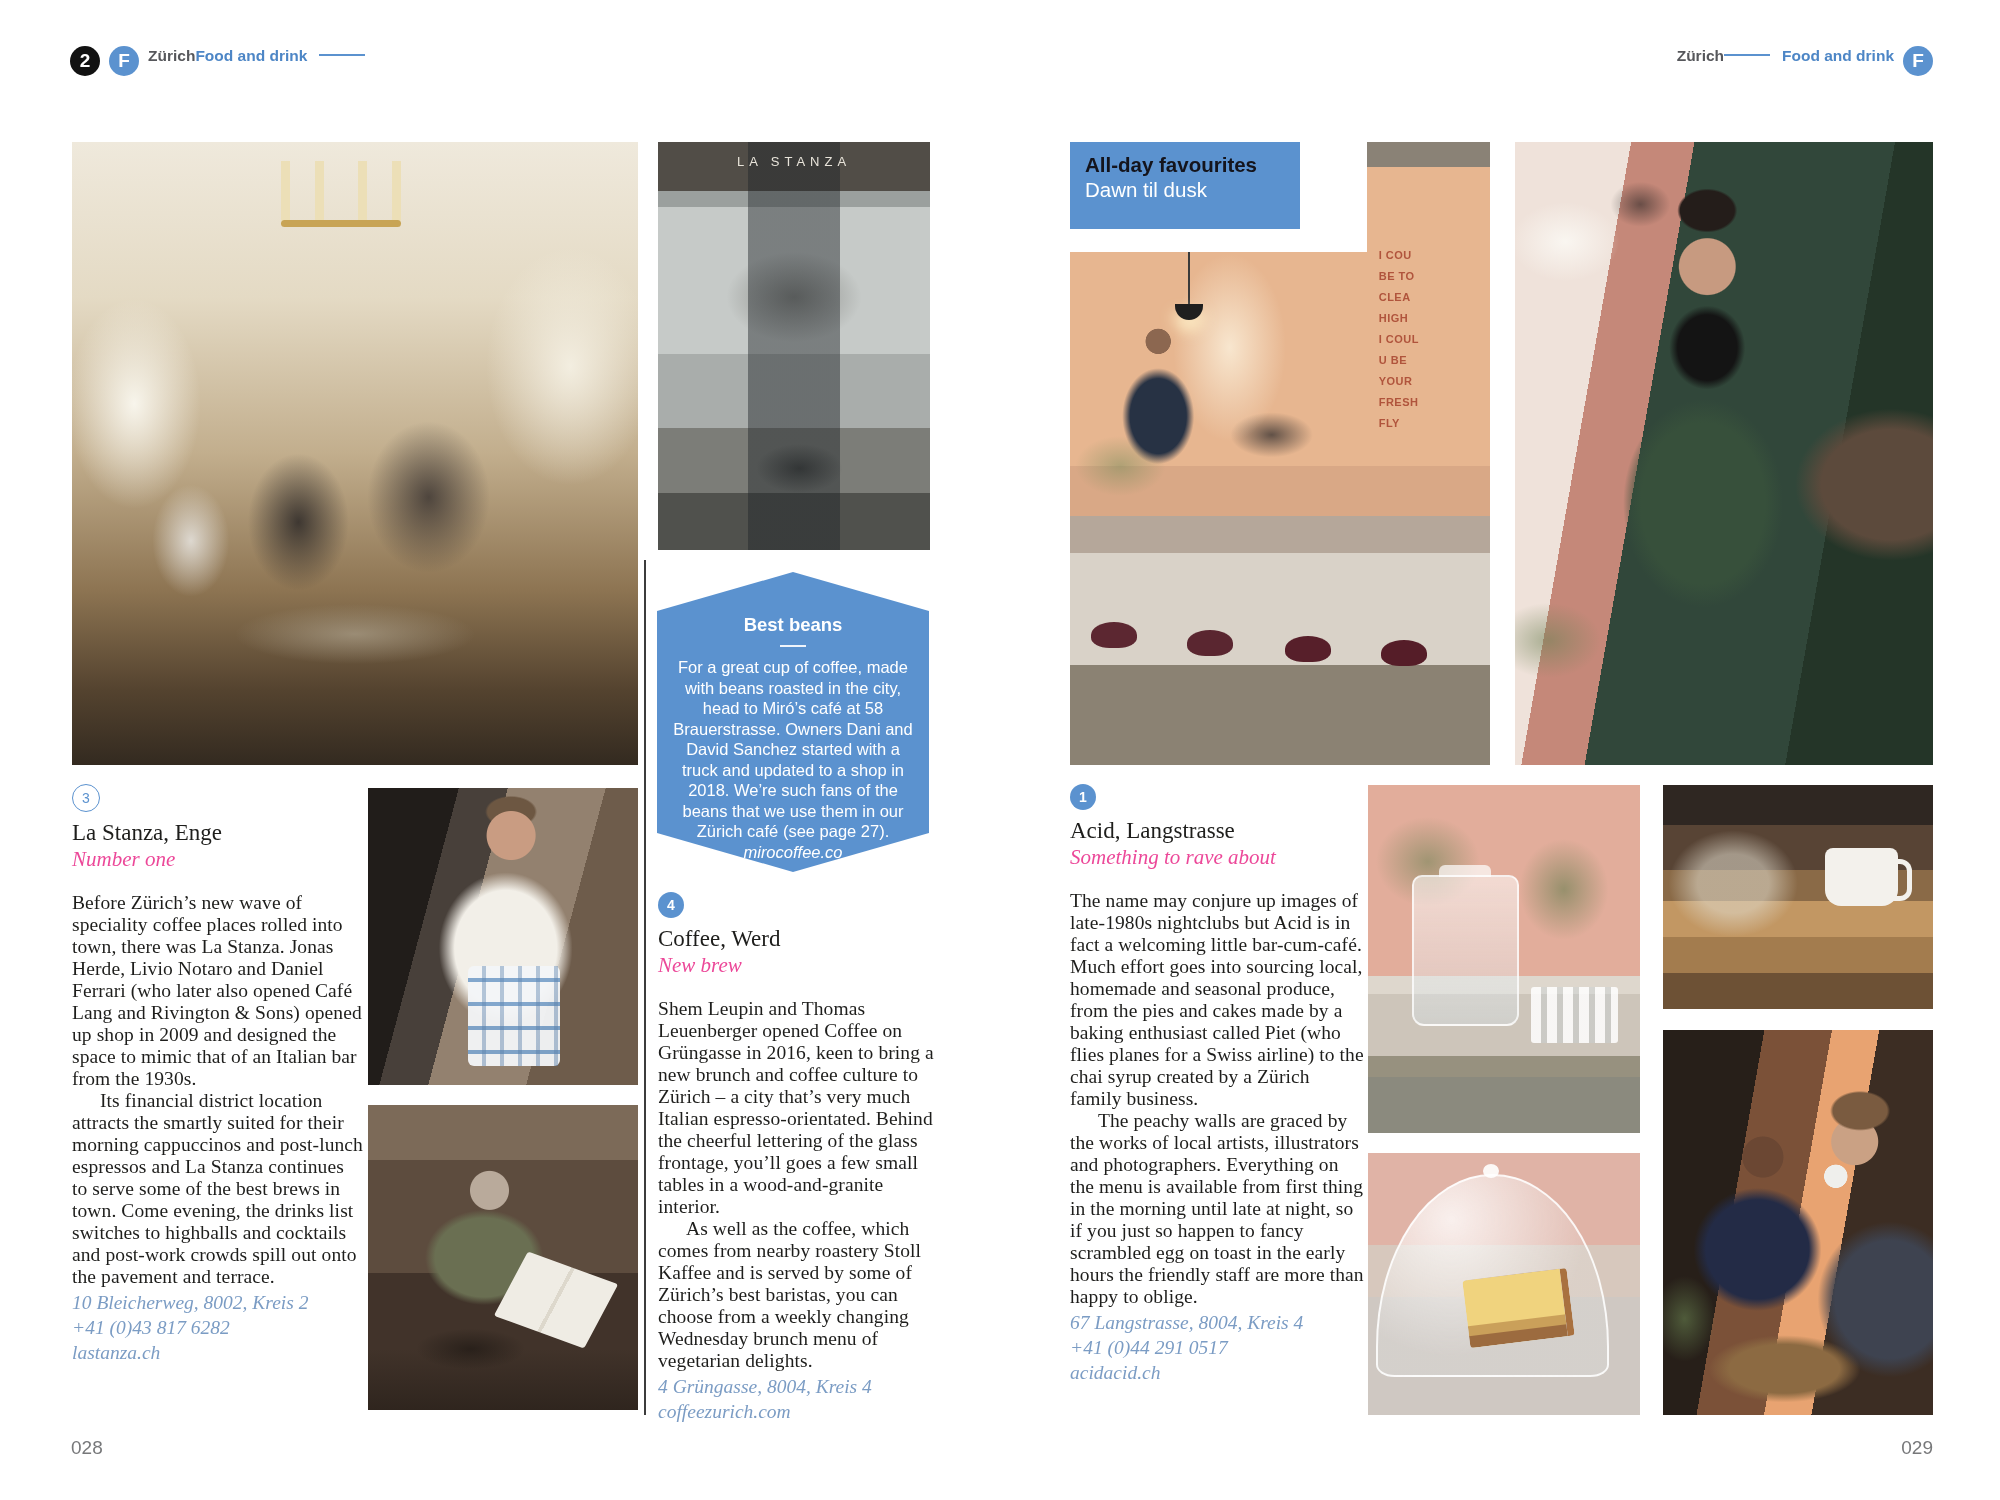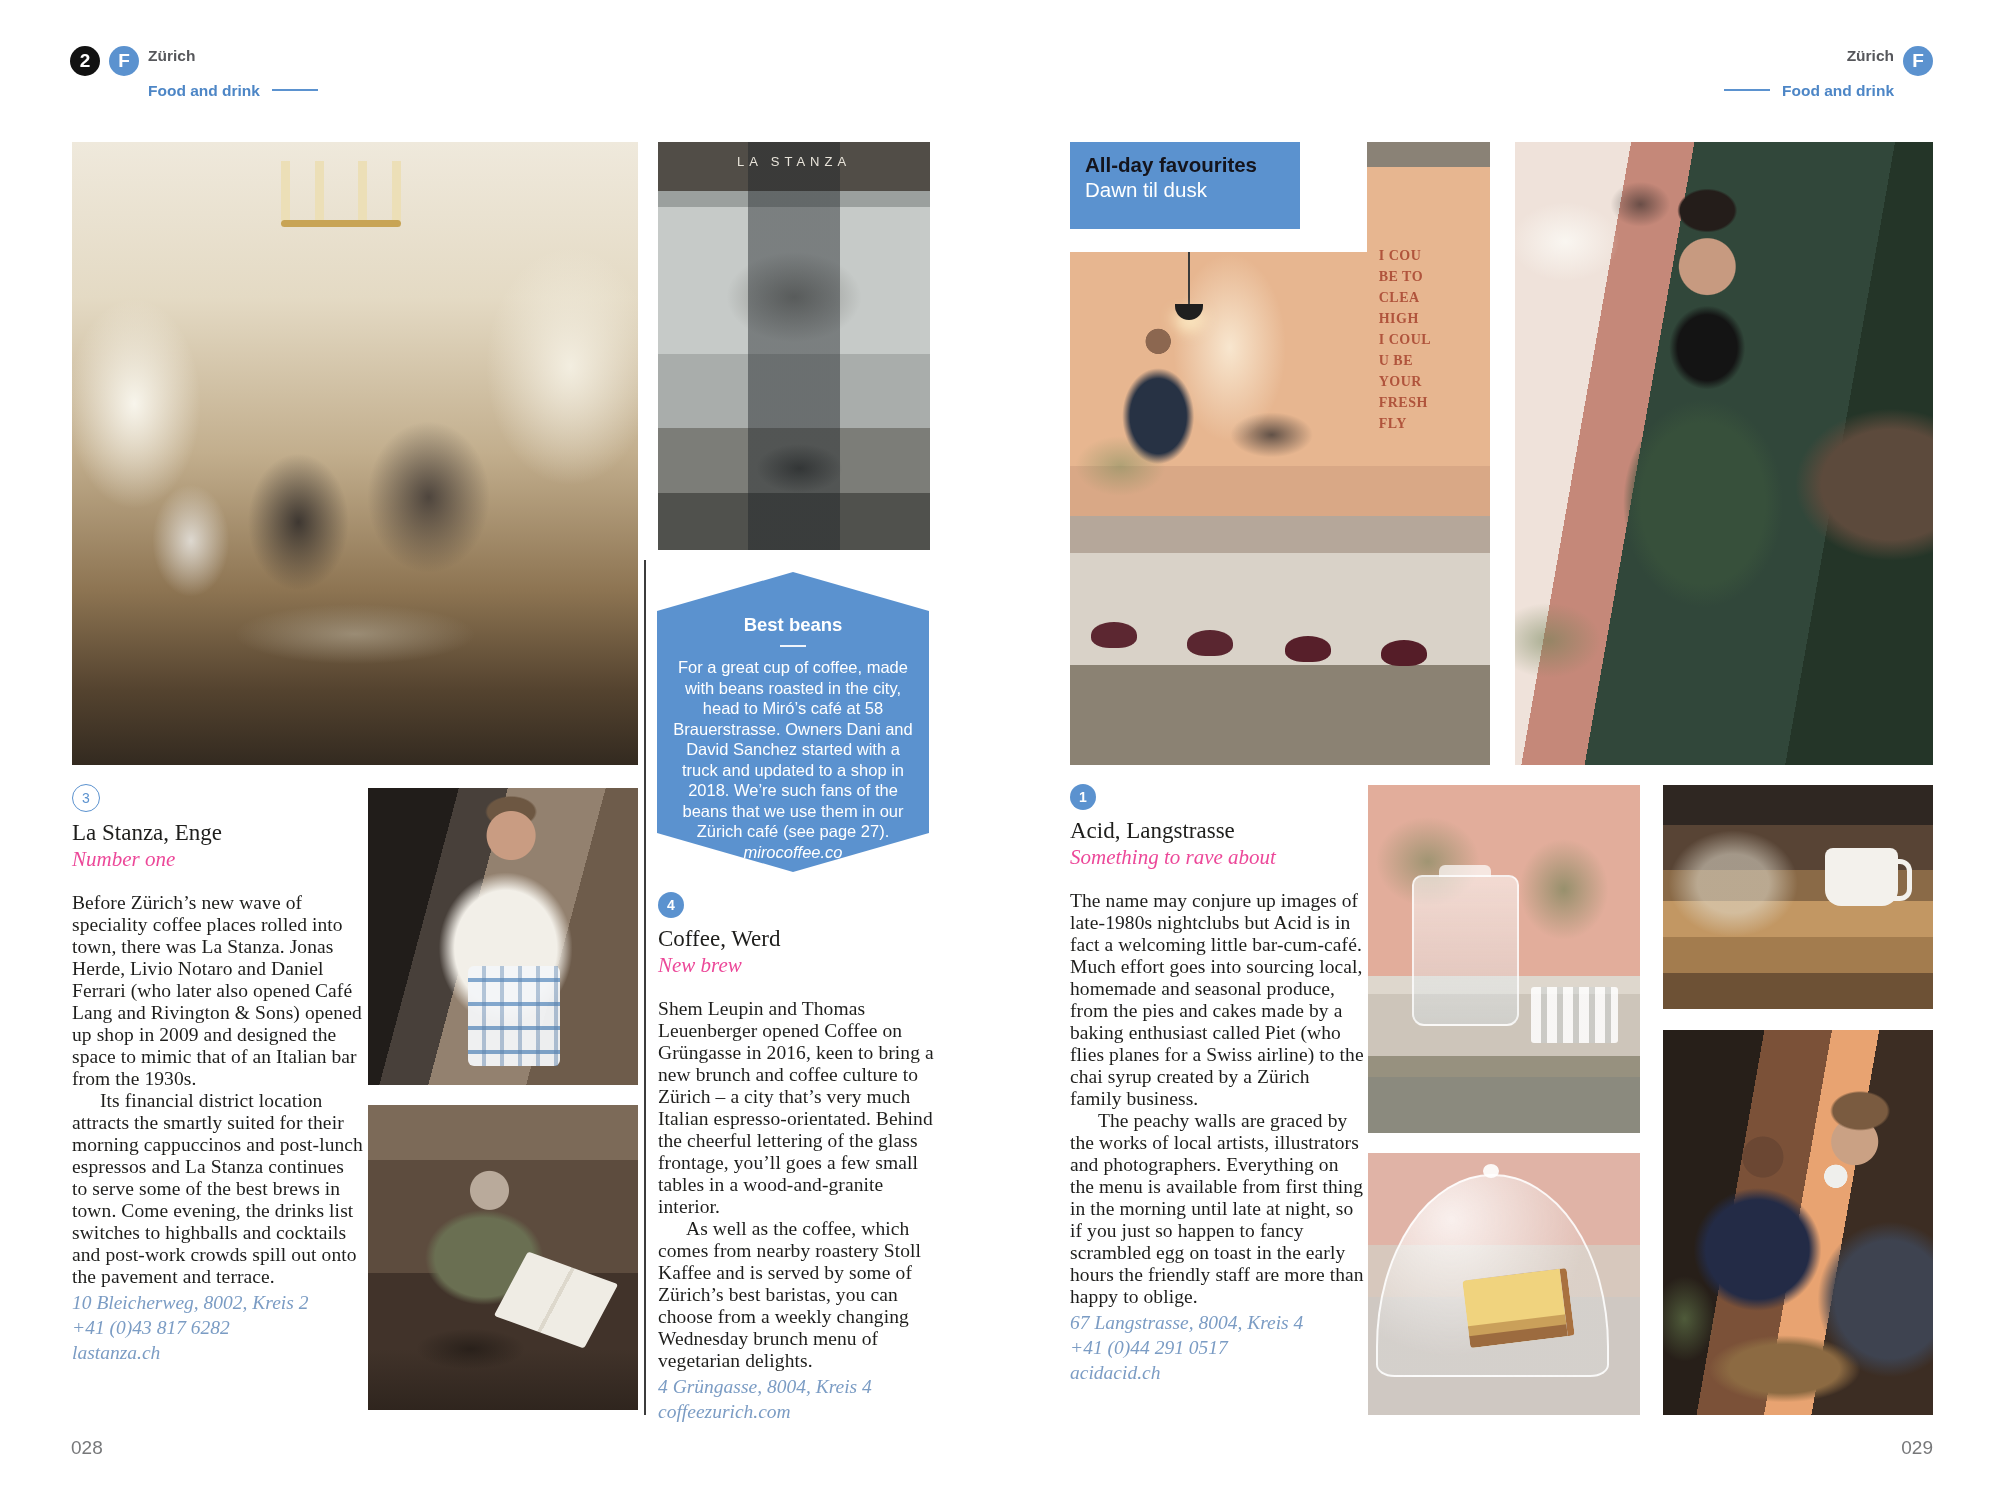--- a/index.html
+++ b/index.html
@@ -7,21 +7,21 @@
           font-family:"Liberation Serif",serif;color:#1e1e1c;}
 
   
   .hdr{position:absolute;top:46px;display:flex;align-items:flex-start;gap:9px;font-family:"Liberation Sans",sans-serif;}
   .hdr-left{left:70px;}
   .hdr-right{right:67px;flex-direction:row;}
   .circle{width:30px;height:30px;border-radius:50%;display:flex;align-items:center;justify-content:center;
           font-weight:bold;font-size:19px;color:#fff;}
   .circle.black{background:#121212;}
   .circle.blue{background:#5b92cf;}
-  .hdr-text{display:flex;flex-direction:column;line-height:17px;padding-top:1px;gap:18px;}
+  .hdr-text{display:flex;flex-direction:row;line-height:17px;padding-top:1px;}
   .hdr-text.right{text-align:right;}
   .hdr-city{font-weight:bold;font-size:15.5px;color:#56575b;}
   .hdr-sec{font-weight:bold;font-size:15.5px;color:#4d86c6;}
   .hdr-rule{display:inline-block;width:46px;height:2px;background:#5b92cf;vertical-align:middle;margin:0 0 3px 12px;}
   .hdr-rule.pre{margin:0 12px 3px 0;}
 
   
   .photo{position:absolute;overflow:hidden;background:#cccccc;}
   #ph-interior{left:72px;top:142px;width:566px;height:623px;background:
     radial-gradient(ellipse 95px 150px at 11% 42%, rgba(250,248,240,.95), rgba(250,248,240,0) 70%),
@@ -69,22 +69,22 @@
     radial-gradient(ellipse 36px 48px at 21% 44%, #273244 78%, rgba(39,50,68,0)),
     radial-gradient(circle 13px at 21% 32%, #8c6750 95%, rgba(140,103,80,0)),
     radial-gradient(ellipse 55px 30px at 48% 47%, rgba(40,38,40,.7), rgba(40,38,40,0) 75%),
     radial-gradient(ellipse 60px 40px at 12% 52%, rgba(120,140,90,.5), rgba(120,140,90,0) 75%),
     linear-gradient(180deg,#8a8276 0 4%,#e7b690 4% 52%,#d9a886 52% 60%,#b5a79a 60% 66%,#d9d2c8 66% 84%,#8b8273 84% 100%);}
   .lamp{position:absolute;left:28%;top:0;width:2px;height:26%;background:#3a3a3a;}
   .lamp:after{content:"";position:absolute;left:-13px;top:100%;width:28px;height:16px;background:#1f1f1f;
     border-radius:0 0 14px 14px;box-shadow:0 10px 14px 2px rgba(255,240,200,.8);}
   .stools{position:absolute;left:5%;top:77%;width:46px;height:26px;background:#5c2731;
     border-radius:50% 50% 40% 40%;box-shadow:96px 8px 0 #5a2630,194px 14px 0 #571f2a,290px 18px 0 #551d28;}
-  .mural{position:absolute;left:73.5%;top:16.5%;width:15%;font-family:Liberation Serif, serif;
-    font-weight:bold;font-size:14px;line-height:21px;color:#b0543c;white-space:pre-line;letter-spacing:.5px;}
+  .mural{position:absolute;left:73.5%;top:16.5%;width:15%;font-family:Liberation Sans, sans-serif;
+    font-weight:bold;font-size:11px;line-height:21px;color:#b0543c;white-space:pre-line;letter-spacing:.5px;}
 
   #ph-green-woman{left:1515px;top:142px;width:418px;height:623px;background:
     radial-gradient(ellipse 75px 55px at 12% 16%, rgba(250,247,242,.95), rgba(250,247,242,0) 72%),
     radial-gradient(ellipse 40px 30px at 30% 10%, rgba(30,30,30,.55), rgba(30,30,30,0) 75%),
     radial-gradient(circle 29px at 46% 20%, #c79a80 96%, rgba(199,154,128,0)),
     radial-gradient(ellipse 30px 22px at 46% 11%, #241d1a 90%, rgba(36,29,26,0)),
     radial-gradient(ellipse 38px 42px at 46% 33%, #141414 78%, rgba(20,20,20,0)),
     radial-gradient(ellipse 100px 130px at 45% 58%, #37503b 62%, rgba(55,80,59,0) 80%),
     radial-gradient(ellipse 120px 95px at 90% 55%, #5c4a3c 58%, rgba(92,74,60,0) 80%),
     radial-gradient(ellipse 70px 50px at 8% 80%, rgba(110,130,85,.55), rgba(110,130,85,0) 75%),

